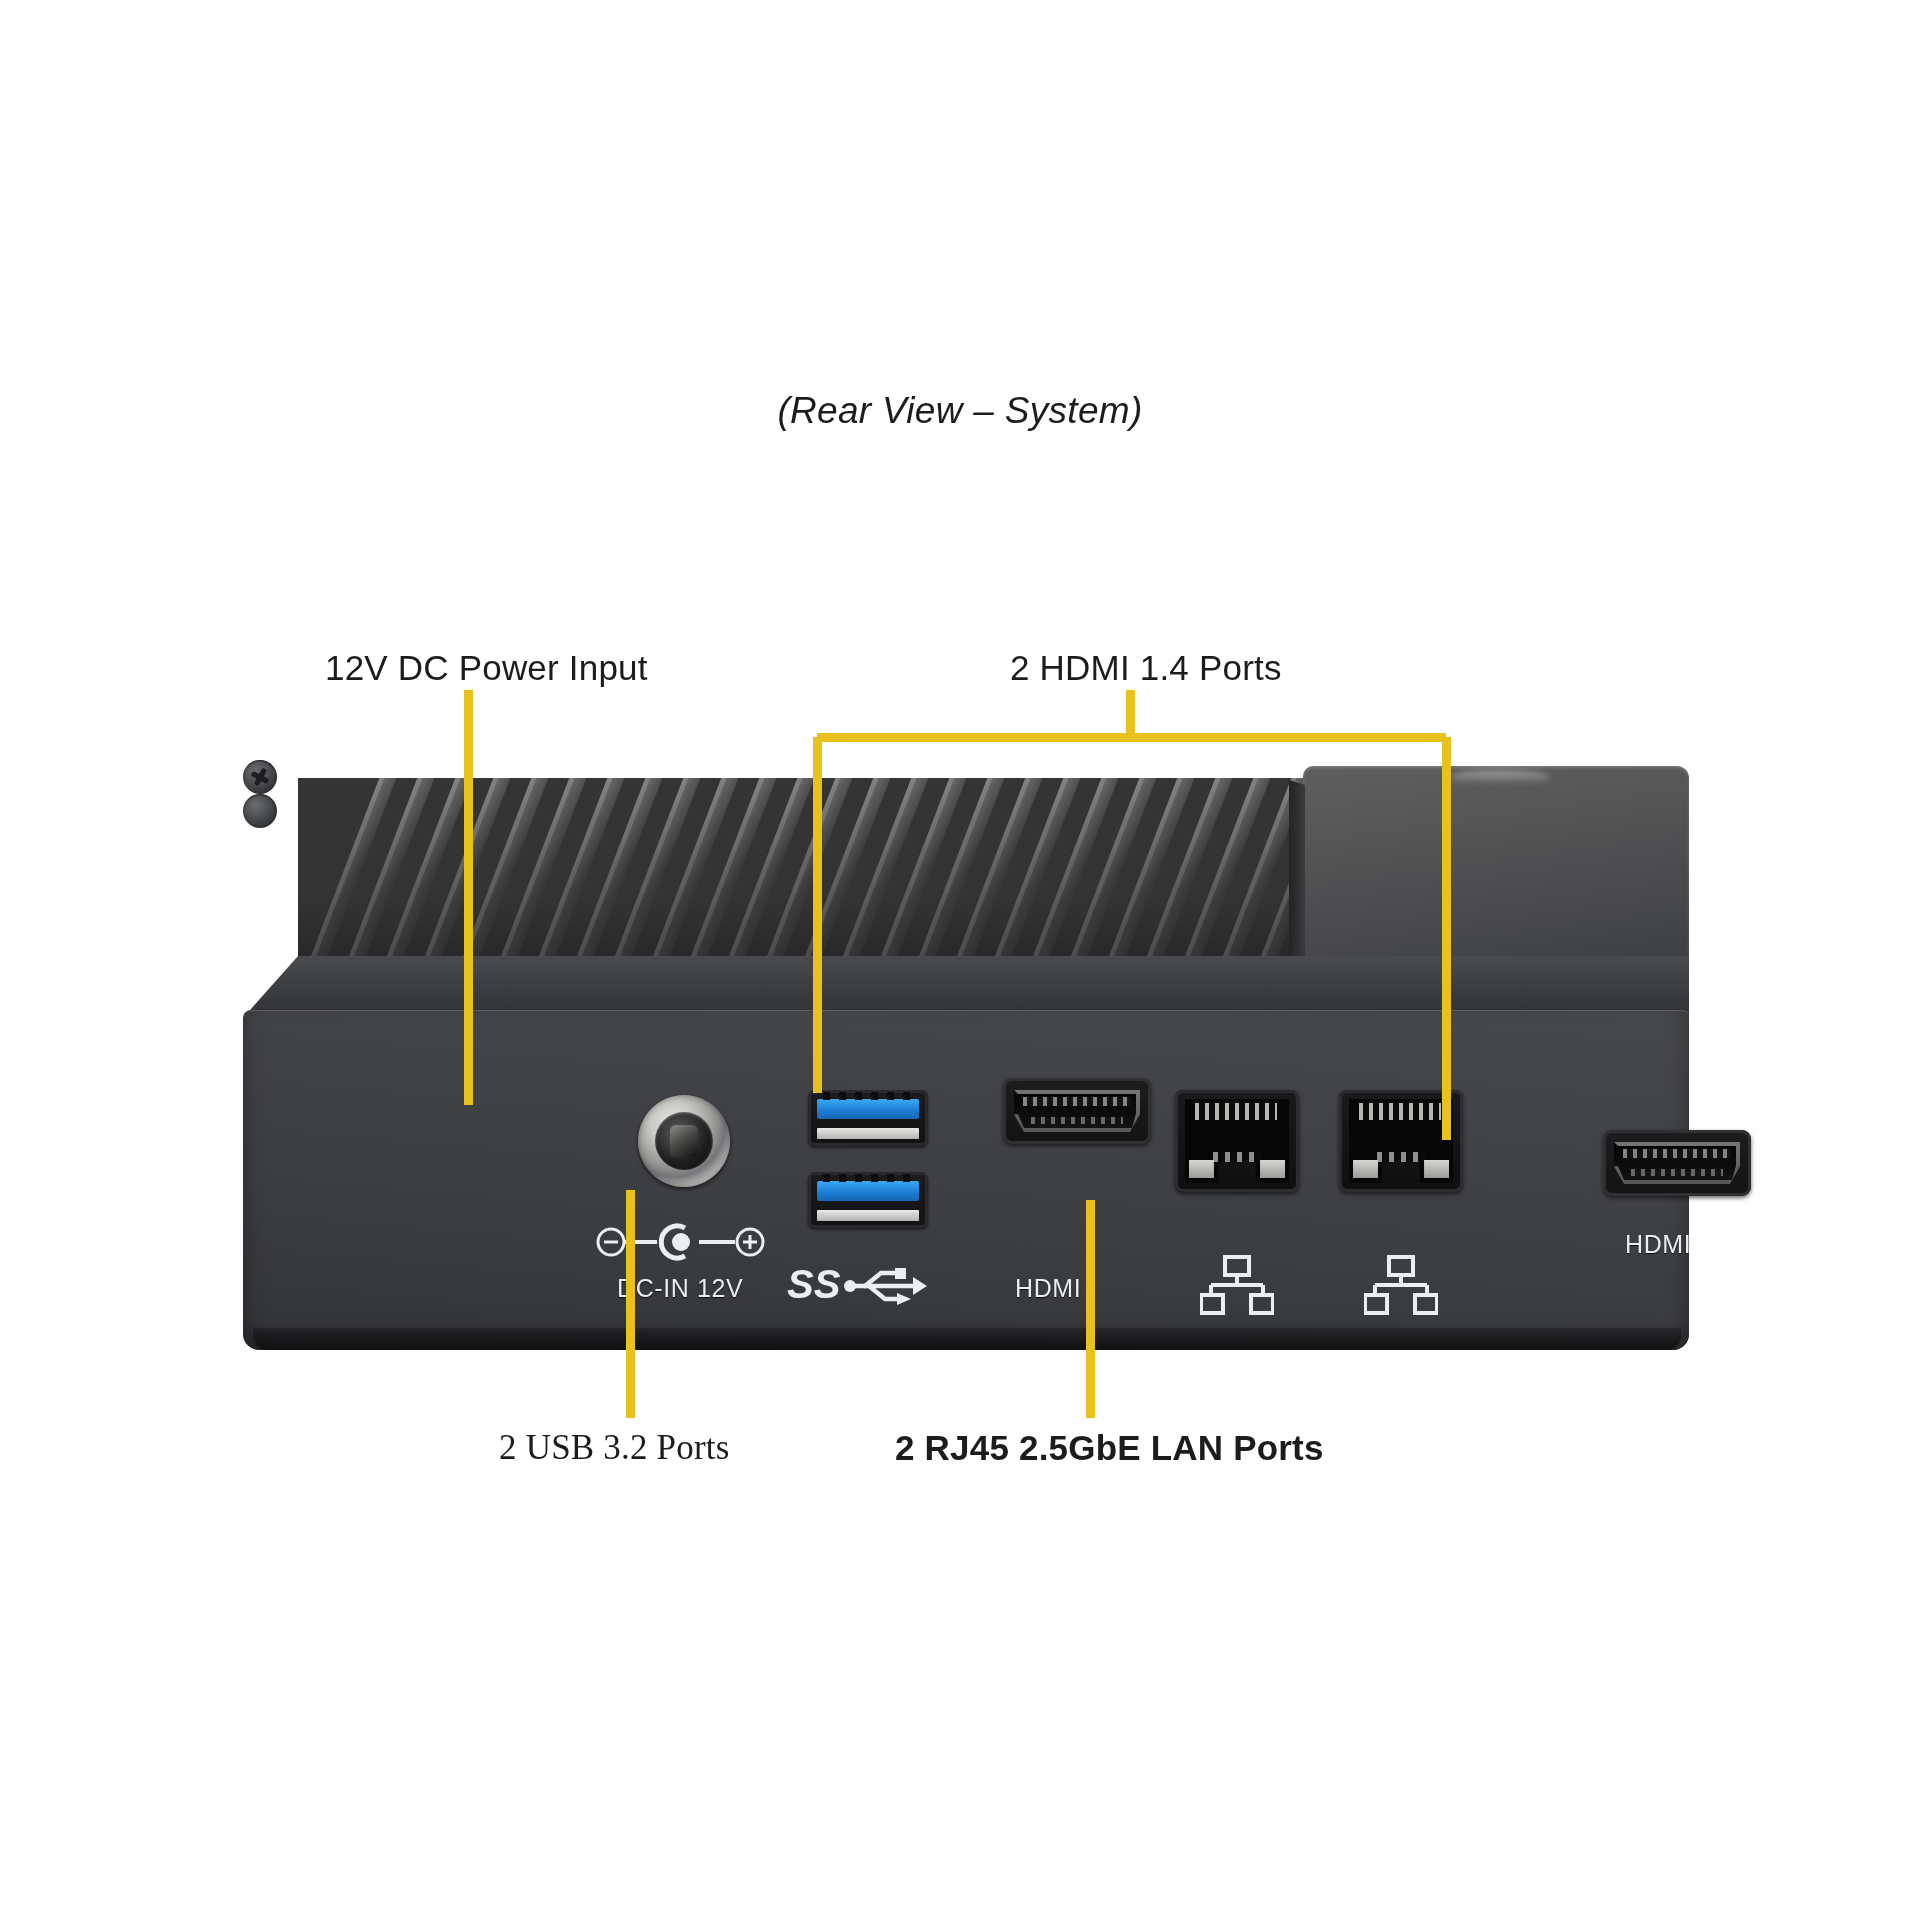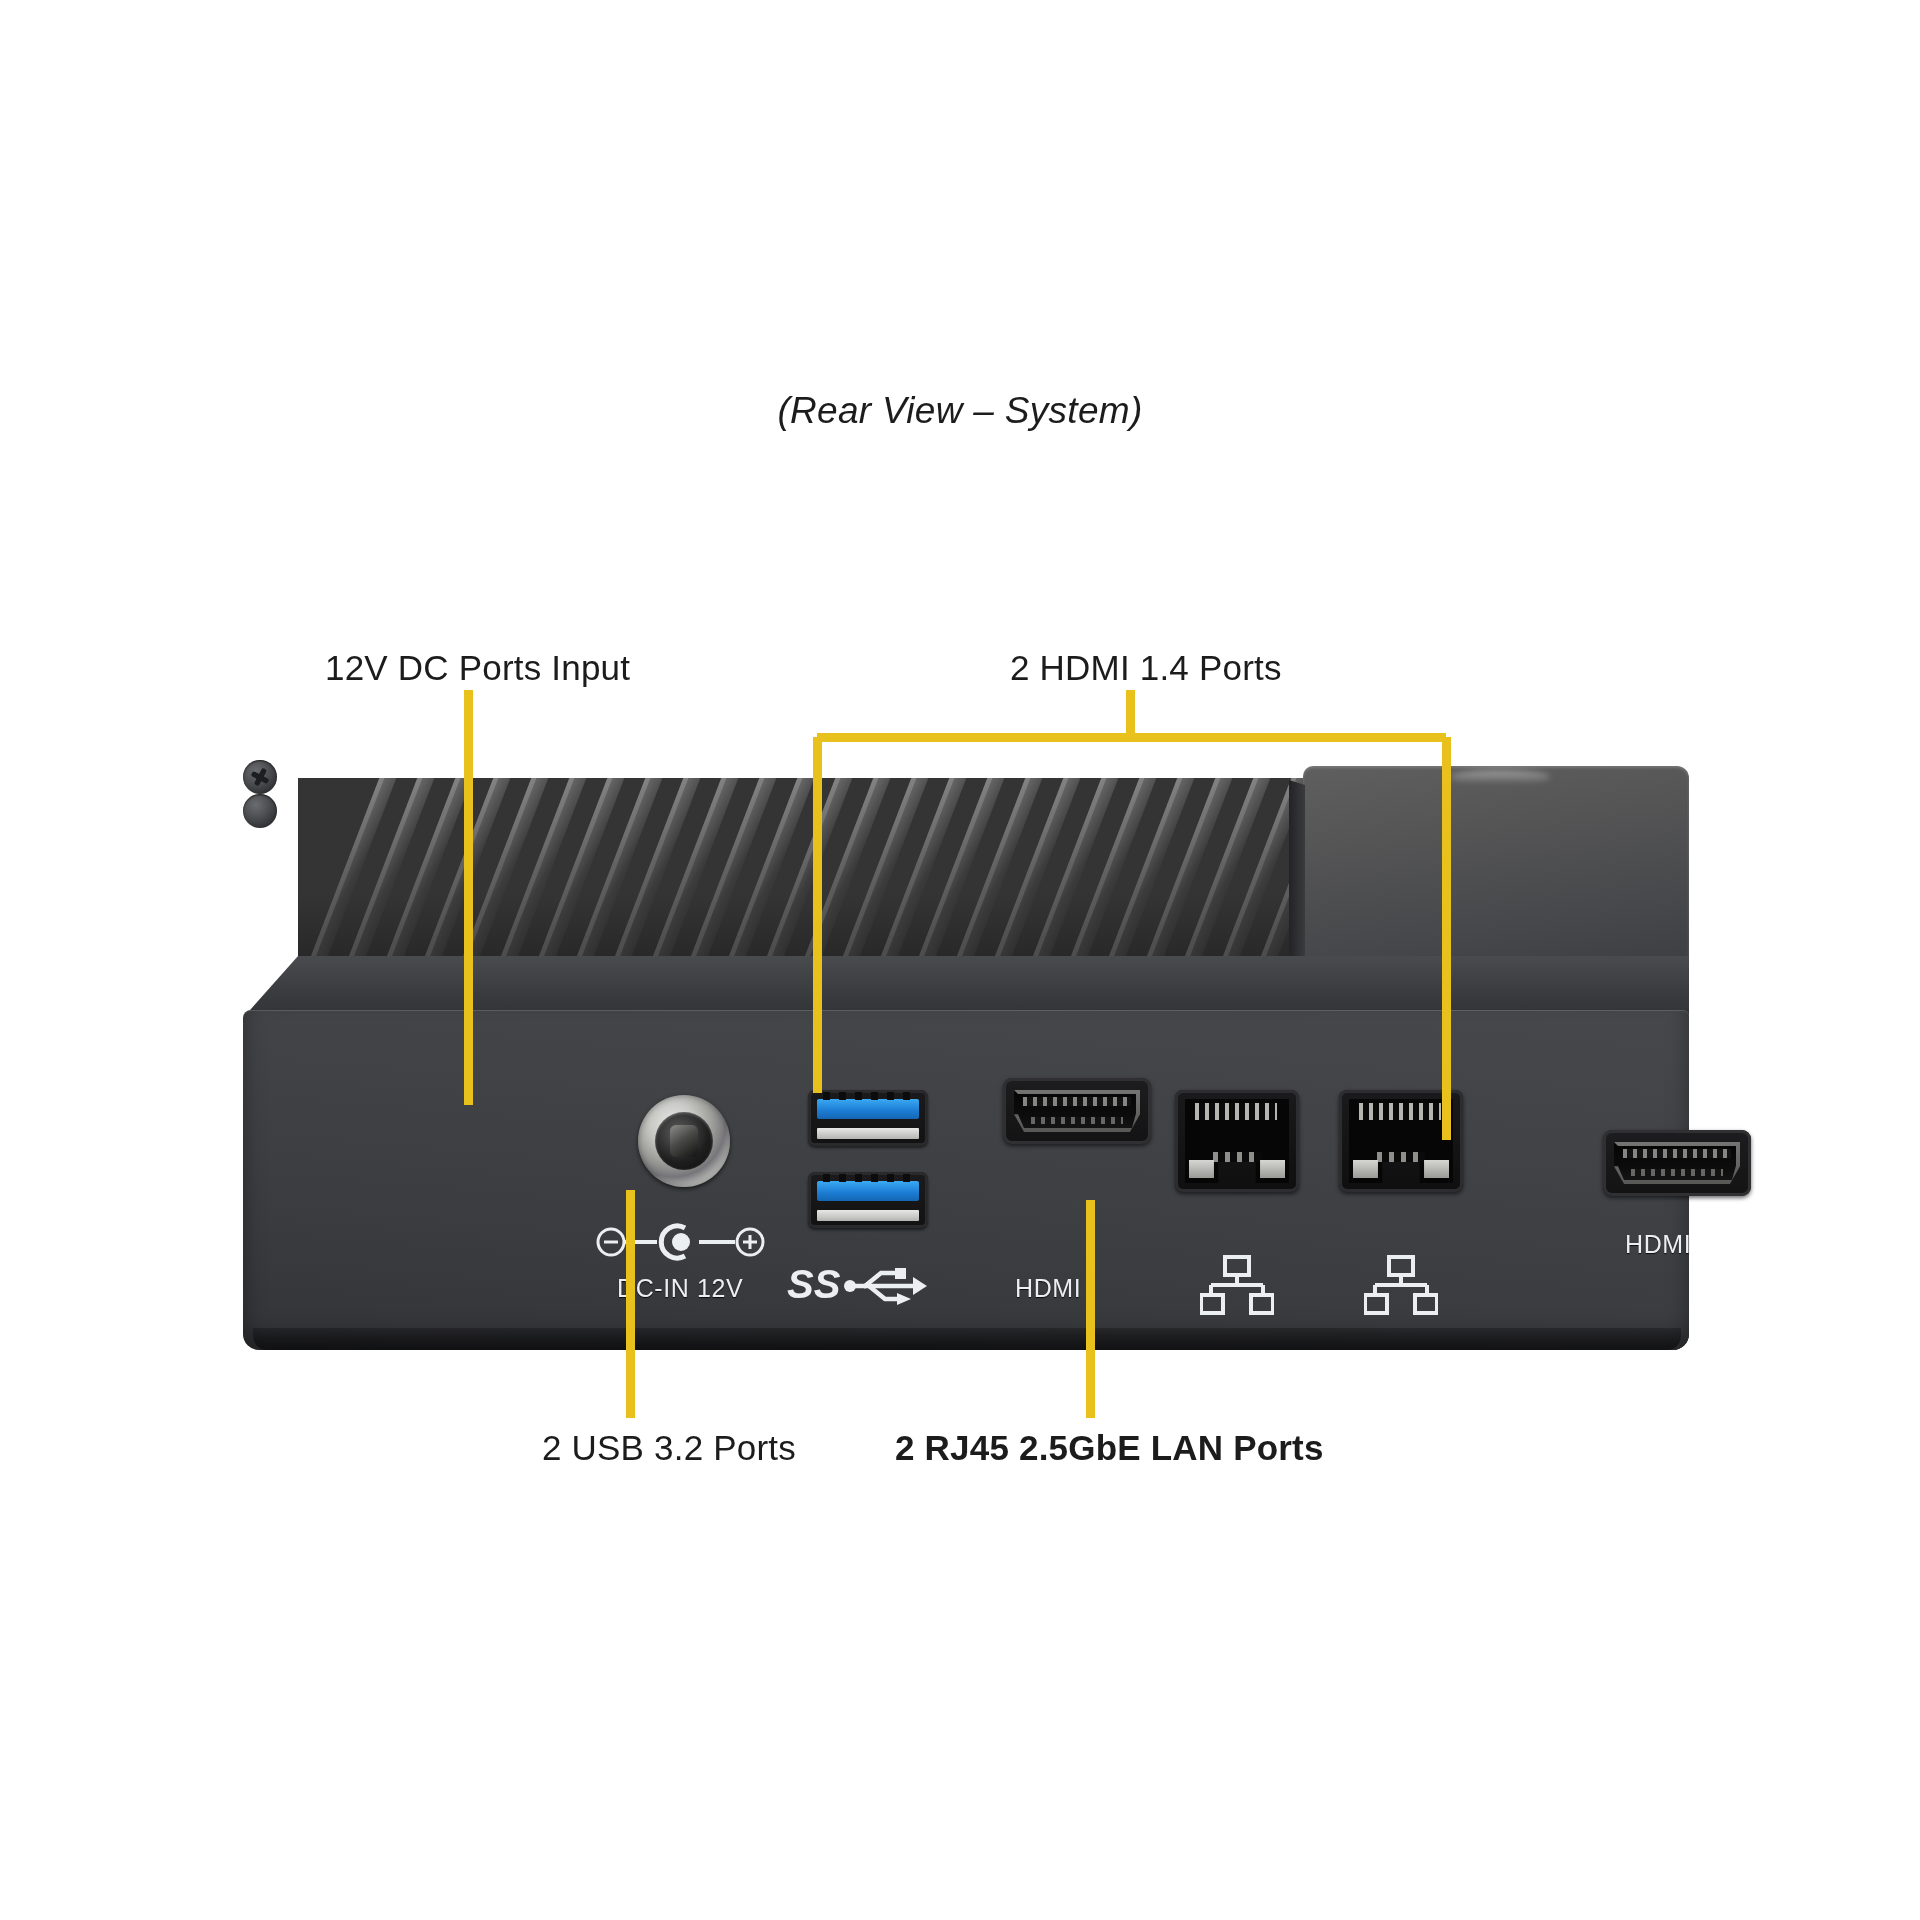--- a/index.html
+++ b/index.html
@@ -41,21 +41,21 @@
   
   .callout-label {
     position: absolute;
     font-size: 35px;
     color: #1c1c1c;
     white-space: nowrap;
     letter-spacing: 0.2px;
   }
   .lbl-dc      { left: 325px;  top: 648px; }
   .lbl-hdmi    { left: 1010px; top: 648px; }
-  .lbl-usb     { left: 542px;  top: 1428px; }
+  .lbl-usb     { left: 499px;  top: 1428px; font-family: Liberation Serif, serif; }
   .lbl-lan     { left: 895px;  top: 1428px; font-weight: bold; }
 
   
   #leaders {
     position: absolute;
     left: 0; top: 0;
     width: 1920px; height: 1920px;
     pointer-events: none;
   }
 
@@ -536,18 +536,18 @@
 
     <path id="leader-dc" d="M 468 690 L 468 1105" stroke="#E8C11C" stroke-width="9" fill="none" shape-rendering="crispEdges"></path>
 
     <path id="leader-hdmi" d="M 1130 690 L 1130 737 M 817 737 L 1446 737 M 817 737 L 817 1093 M 1446 737 L 1446 1140" stroke="#E8C11C" stroke-width="9" fill="none" shape-rendering="crispEdges"></path>
 
     <path id="leader-usb" d="M 630 1190 L 630 1418" stroke="#E8C11C" stroke-width="9" fill="none" shape-rendering="crispEdges"></path>
 
     <path id="leader-lan" d="M 1090 1200 L 1090 1418" stroke="#E8C11C" stroke-width="9" fill="none" shape-rendering="crispEdges"></path>
   </svg>
 
-  <div class="callout-label lbl-dc">12V DC Ports Input</div>
+  <div class="callout-label lbl-dc">12V DC Power Input</div>
   <div class="callout-label lbl-hdmi">2 HDMI 1.4 Ports</div>
   <div class="callout-label lbl-usb">2 USB 3.2 Ports</div>
   <div class="callout-label lbl-lan">2 RJ45 2.5GbE LAN Ports</div>
 
 </div>
 
 </body></html>

